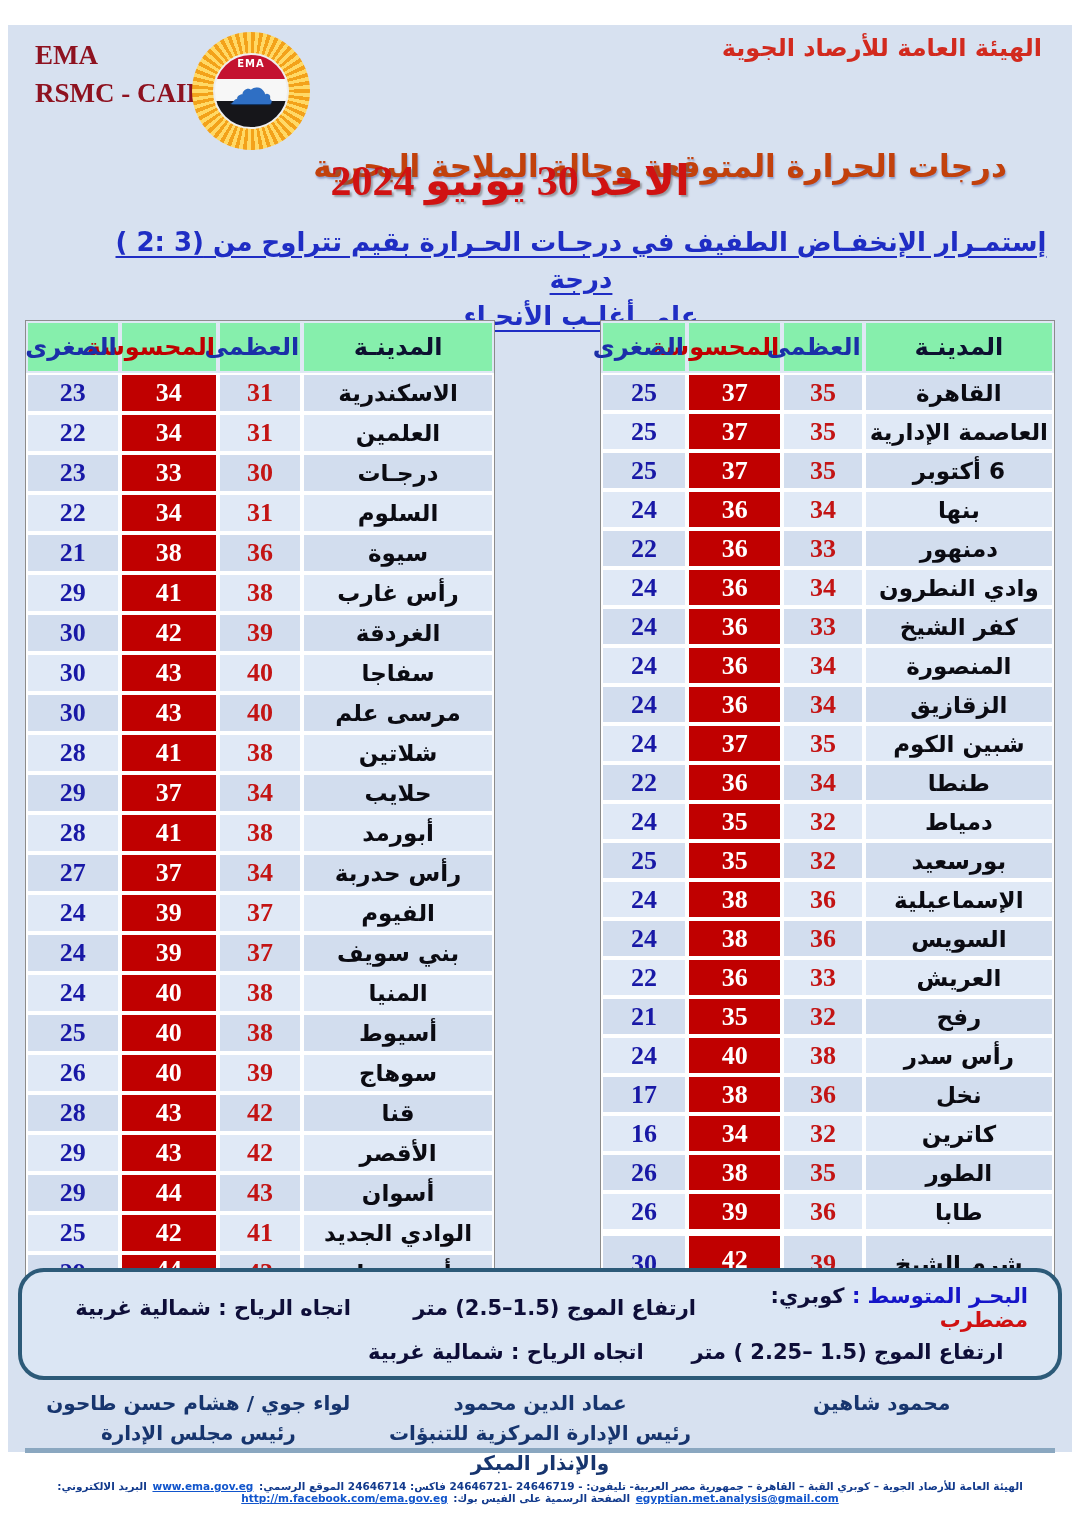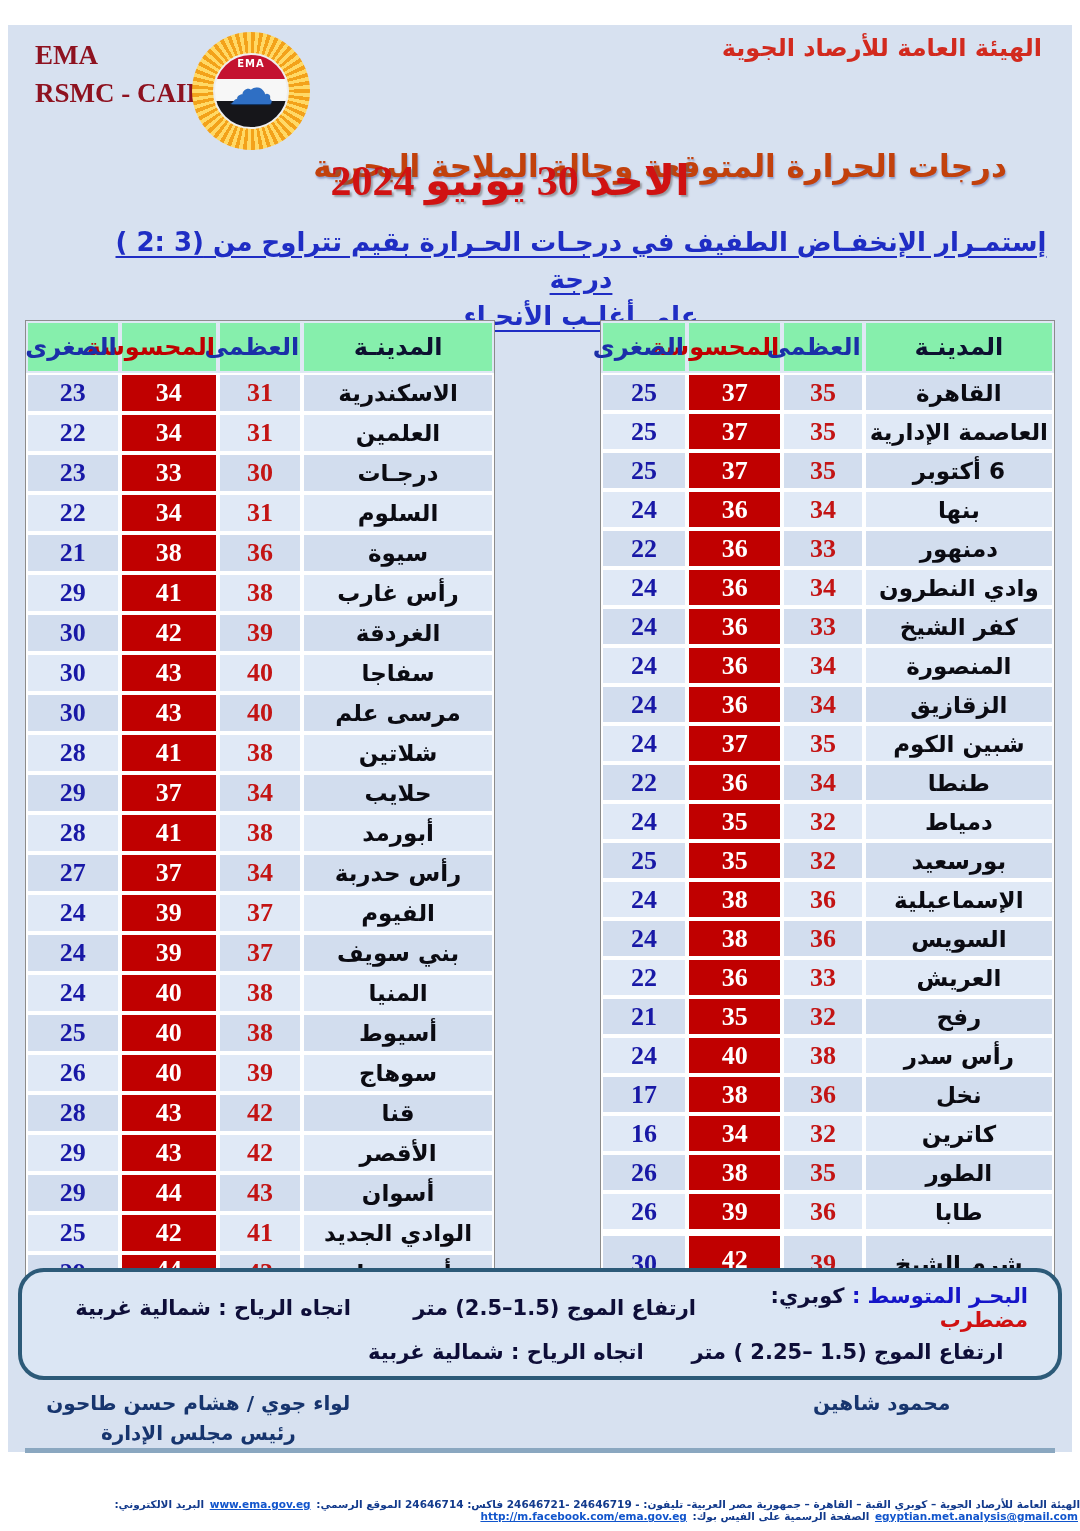--- a/index.html
+++ b/index.html
@@ -68,22 +68,22 @@
   .m-wind{width:33%;text-align:center;}
   .sea-name{color:#1515c8;}
   .sea-state2{color:#d01111;}
 
   
   .sigs{position:absolute;left:30px;right:30px;top:1388px;direction:rtl;display:flex;
         justify-content:space-between;text-align:center;color:#17356e;font-weight:bold;
         font-size:20px;line-height:30px;}
   .sig{width:33%;}
   .rule{position:absolute;left:25px;right:25px;top:1448px;height:5px;background:#8aa7c0;}
-  .foot{position:absolute;left:0;right:0;top:1480px;text-align:right;direction:rtl;
-        font-size:10.5px;font-weight:bold;color:#123a8c;margin-top:18px;}
+  .foot{position:absolute;left:0;right:0;top:1480px;text-align:center;direction:rtl;
+        font-size:10.5px;font-weight:bold;color:#123a8c;}
   .foot a{color:#1155cc;text-decoration:underline;margin:0 2px;cursor:pointer;}
 </style>
 </head>
 <body>
 
 <div class="page">
   <div class="sheet"></div>
 
   <div class="en-org">
     <div>EMA</div>
@@ -530,20 +530,24 @@
       <div class="m-waves"><span>ارتفاع الموج </span><bdo dir="ltr">( 2.25– 1.5)</bdo><span> متر</span></div>
       <div class="m-wind">اتجاه الرياح : شمالية غربية</div>
     </div>
   </div>
 
   <div class="sigs">
     <div class="sig">
       <div>محمود شاهين</div>
     </div>
     <div class="sig">
+      <div>عماد الدين محمود</div>
+      <div>رئيس الإدارة المركزية للتنبؤات والإنذار المبكر</div>
+    </div>
+    <div class="sig">
       <div>لواء جوي / هشام حسن طاحون</div>
       <div>رئيس مجلس الإدارة</div>
     </div>
   </div>
 
   <div class="rule"></div>
 
   <div class="foot">
     <span>الهيئة العامة للأرصاد الجوية – كوبري القبة – القاهرة – جمهورية مصر العربية- تليفون: - 24646719 -24646721 فاكس: 24646714 الموقع الرسمي:</span>
     <a>www.ema.gov.eg</a>

